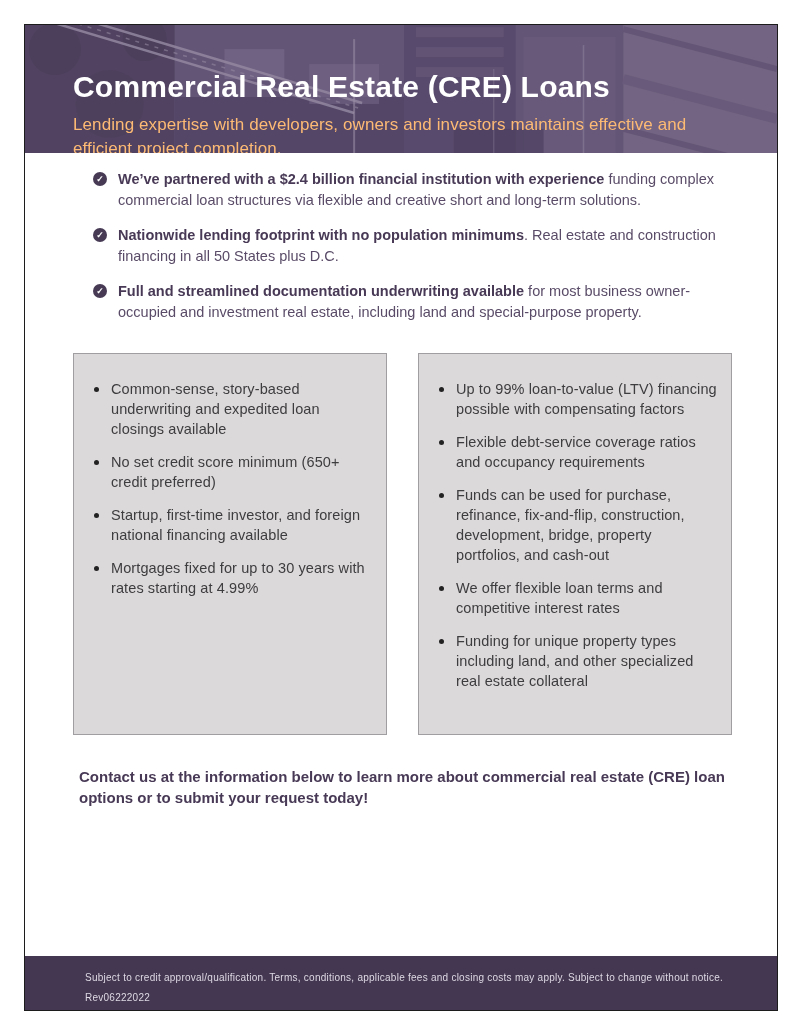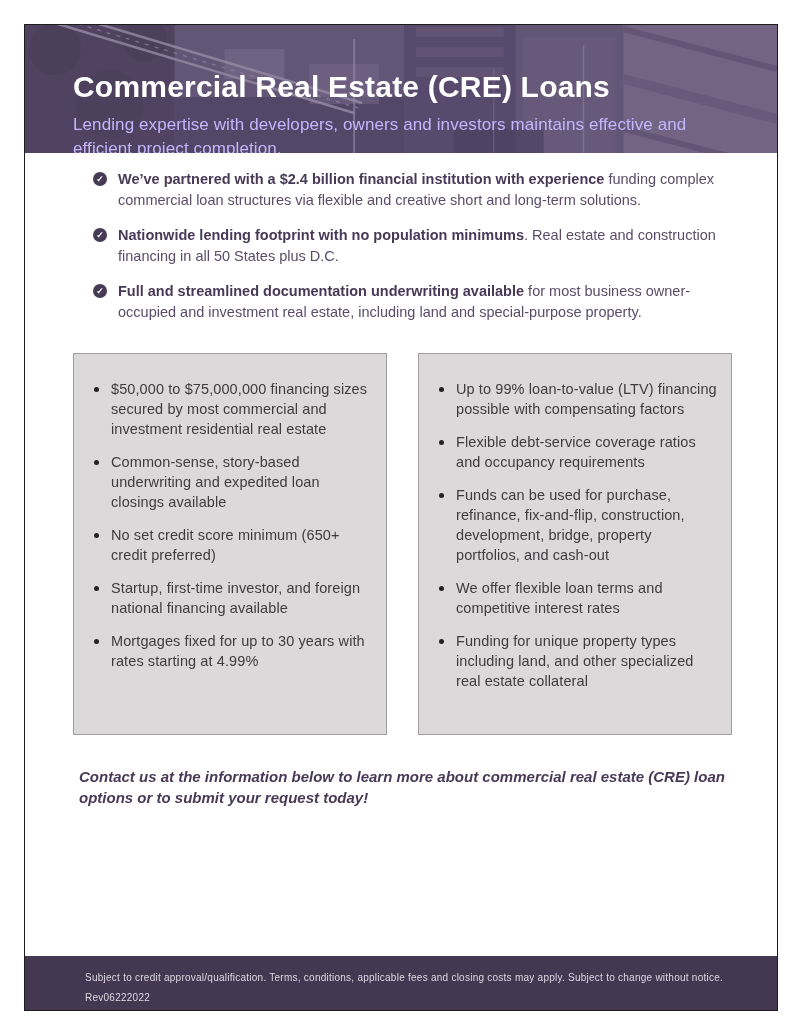--- a/index.html
+++ b/index.html
@@ -13,21 +13,21 @@
 
   
   .hero{position:relative;height:128px;flex:none;overflow:hidden;background:#5d4f6f;}
   .hero svg{position:absolute;inset:0;width:100%;height:100%;display:block;}
   .hero-text{position:absolute;left:48px;top:46px;}
   .hero-text h1{
     margin:0 0 10px 0;font-size:30px;line-height:32px;font-weight:bold;color:#ffffff;
     letter-spacing:0.2px;font-family:"Liberation Sans",sans-serif;
   }
   .hero-text p{
-    margin:0;font-size:17px;line-height:24px;color:#c4b5fd;max-width:645px;letter-spacing:0.1px;
+    margin:0;font-size:17px;line-height:24px;color:#fdba74;max-width:645px;letter-spacing:0.1px;
   }
 
   
   .highlights{padding:16px 50px 0 68px;flex:none;}
   .hl-item{display:flex;gap:11px;margin-bottom:14px;}
   .check{
     flex:none;width:14px;height:14px;border-radius:50%;background:#473a54;color:#ffffff;
     display:flex;align-items:center;justify-content:center;font-size:9px;line-height:1;
     font-weight:bold;margin-top:3px;
   }
@@ -39,21 +39,21 @@
   .box{
     width:314px;height:382px;box-sizing:border-box;background:#dcd9da;border:1px solid #a19ea1;
     padding:25px 12px 0 12px;
   }
   .box ul{list-style:none;margin:0;padding:0;}
   .box li{display:flex;gap:12px;margin-bottom:13px;}
   .dot{flex:none;width:5px;height:5px;border-radius:50%;background:#232223;margin:8px 0 0 8px;}
   .box li span.txt{font-size:14.5px;line-height:20px;color:#3d3c3e;letter-spacing:0.1px;}
 
   
-  .contact{margin:31px 0 0 54px;flex:none;font-style:italic;}
+  .contact{margin:31px 0 0 54px;flex:none;}
   .contact p{margin:0;font-size:15px;line-height:21px;font-weight:bold;color:#483a56;max-width:655px;}
 
   .spacer{flex:1;}
 
   
   .footer{
     flex:none;height:54px;box-sizing:border-box;background:#443751;color:#ded9e4;
     padding:12px 18px 0 60px;
   }
   .footer p{margin:0;font-size:10px;line-height:20px;letter-spacing:0.25px;white-space:nowrap;}
@@ -116,24 +116,20 @@
       <span class="check">✓</span>
       <p><strong>Full and streamlined documentation underwriting available</strong><span> for most business owner-occupied and investment real estate, including land and special-purpose property.</span></p>
     </div>
   </section>
 
   <section class="boxes">
     <div class="box">
       <ul>
         <li>
             <span class="dot"></span>
-            <span class="txt">$50,000 to $75,000,000 financing sizes secured by most commercial and investment residential real estate</span>
-          </li>
-        <li>
-            <span class="dot"></span>
             <span class="txt">Common-sense, story-based underwriting and expedited loan closings available</span>
           </li>
         <li>
             <span class="dot"></span>
             <span class="txt">No set credit score minimum (650+ credit preferred)</span>
           </li>
         <li>
             <span class="dot"></span>
             <span class="txt">Startup, first-time investor, and foreign national financing available</span>
           </li>

